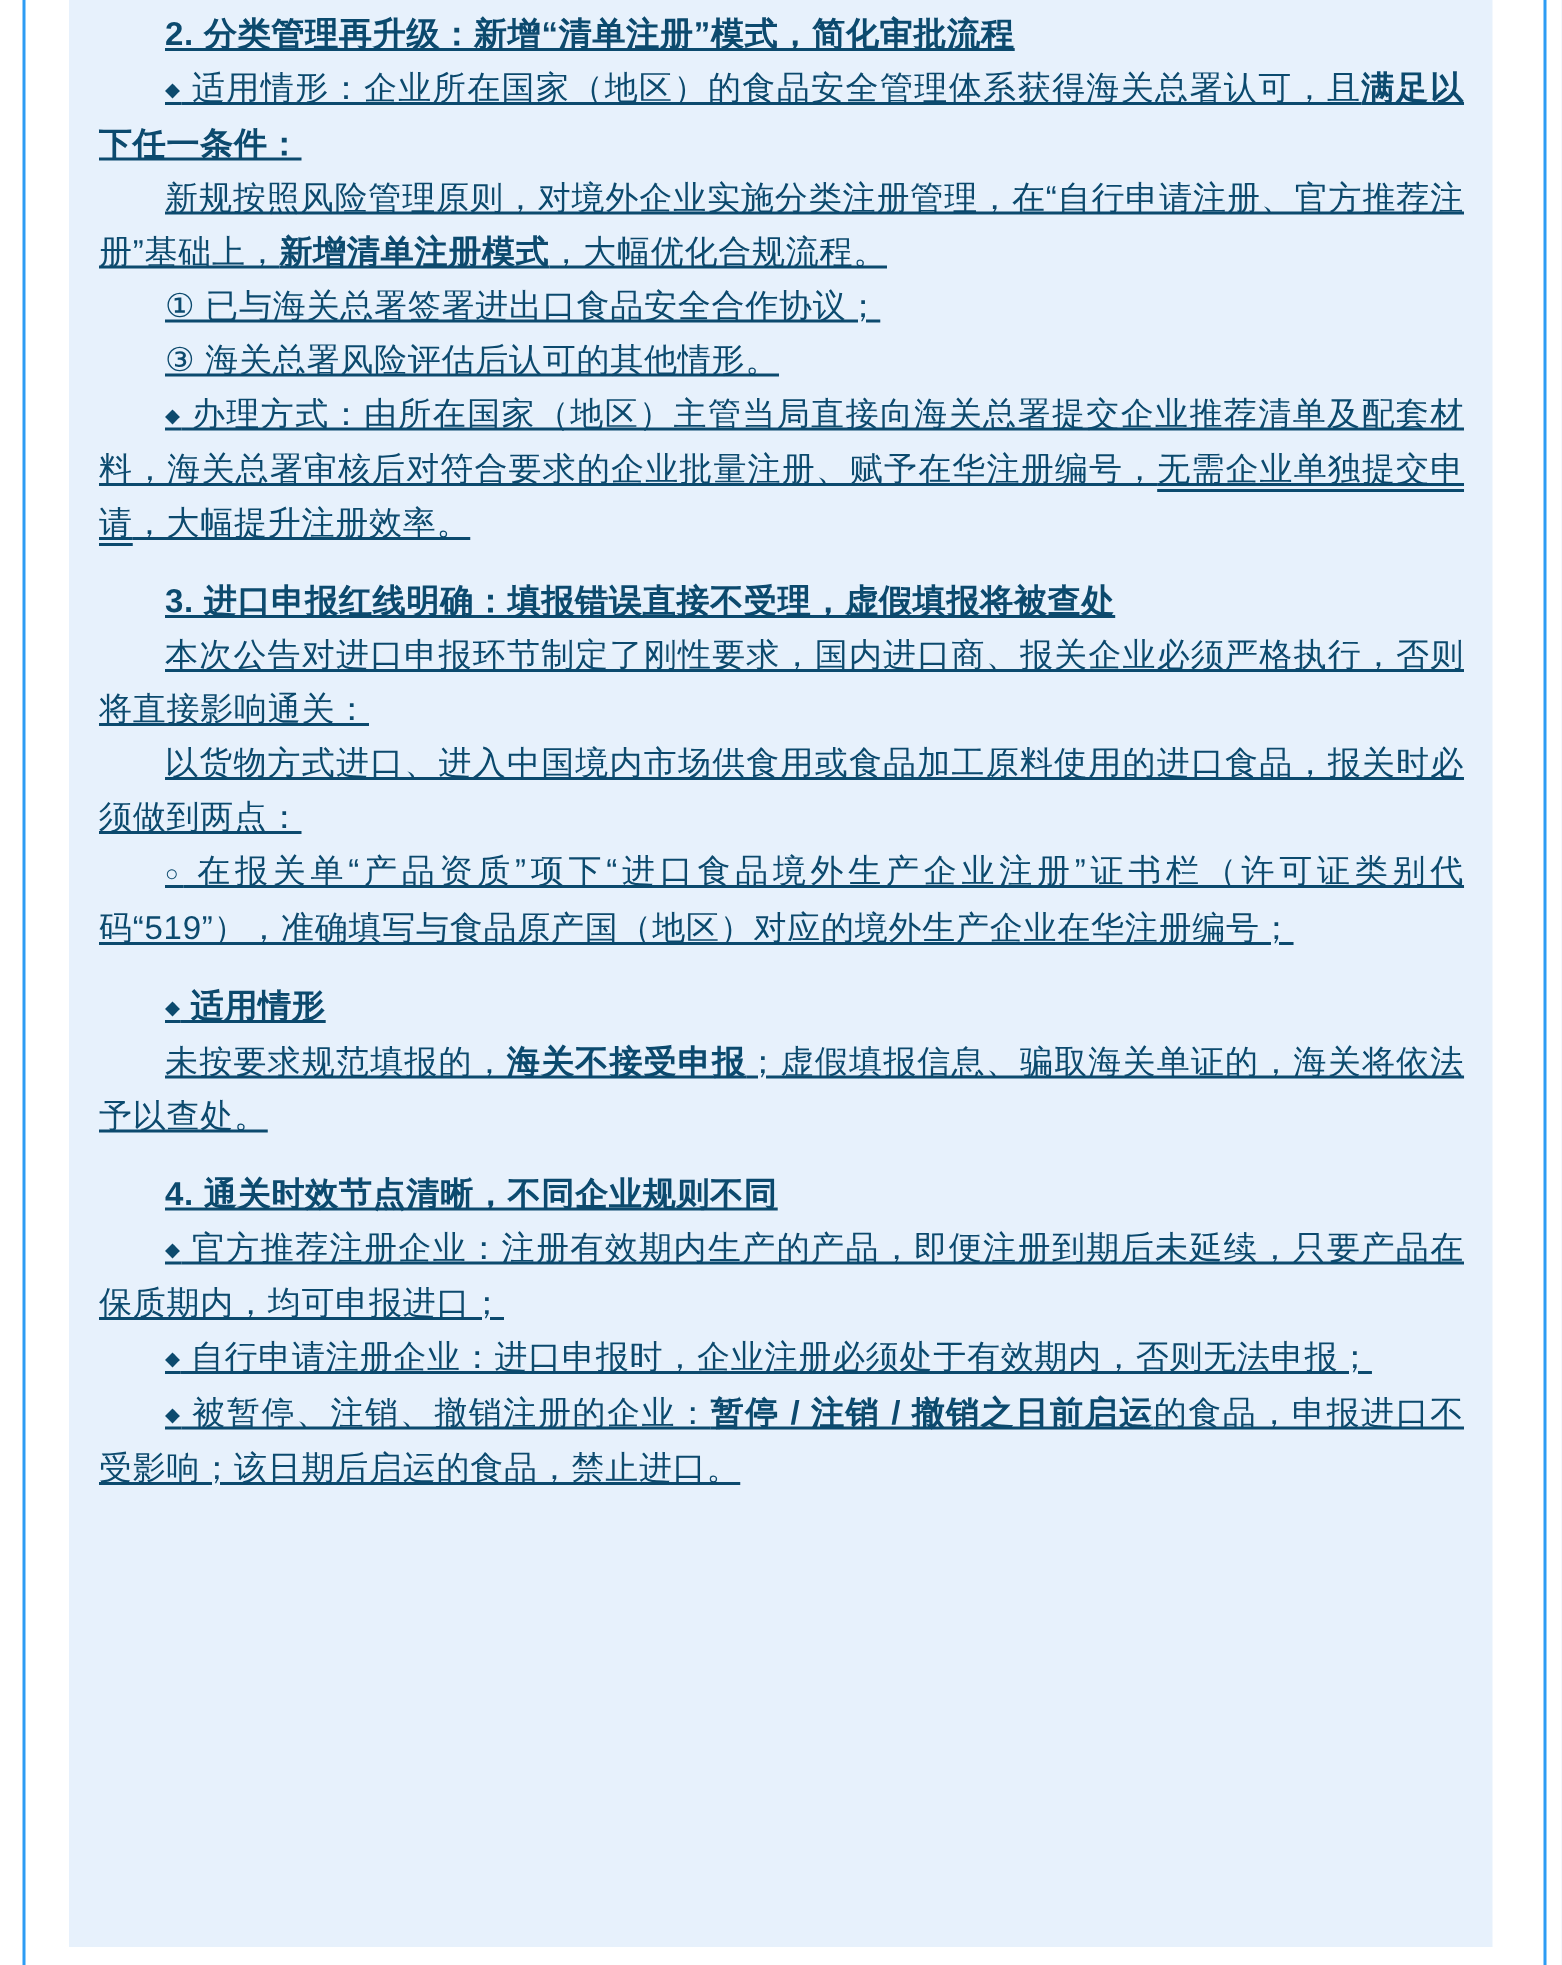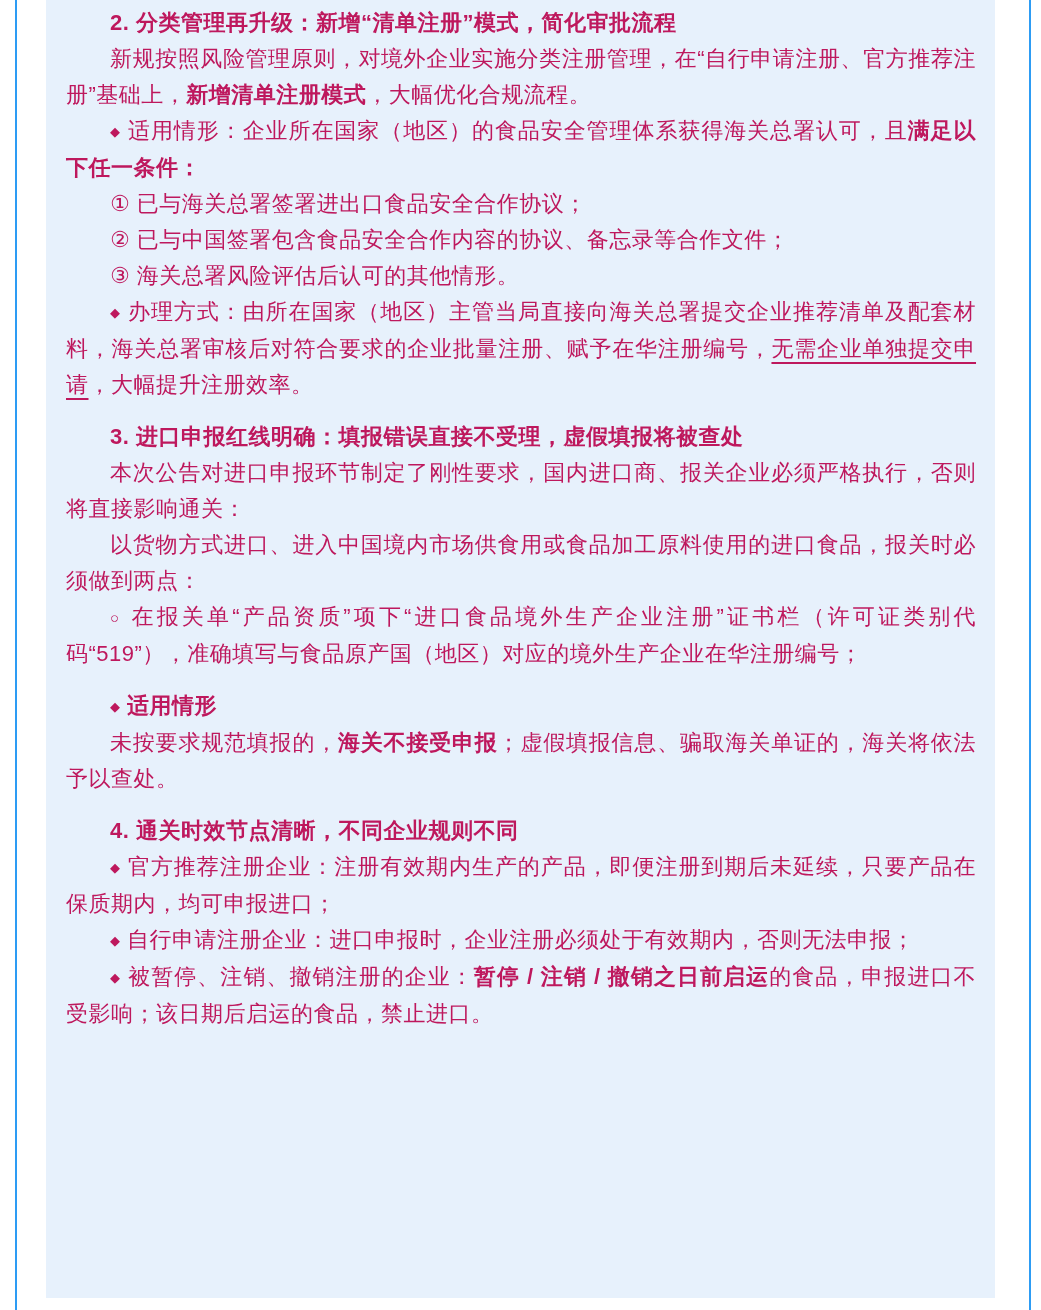--- a/index.html
+++ b/index.html
@@ -56,27 +56,26 @@
     font-size: 15px;
     vertical-align: 1px;
   }
 </style>
 </head>
 <body style="background: rgb(255, 255, 255);">
 
 <div class="accent-line accent-left" style="background: rgb(45, 156, 244);"></div>
 <div class="accent-line accent-right" style="background: rgb(45, 156, 244);"></div>
 
-<div class="panel" style="background: rgb(231, 241, 252); color: #be185d;">
+<div class="panel" style="background: rgb(231, 241, 252); color: #0c4a6e; text-decoration: underline;">
   <div>
       <h2 class="heading">2. 分类管理再升级：新增“清单注册”模式，简化审批流程</h2>
+      <p class="para"><span class="marker-diamond">◆</span><span class=""> 适用情形：企业所在国家（地区）的食品安全管理体系获得海关总署认可，且</span><span class="bold">满足以下任一条件：</span></p>
       <p class="para"><span class="">新规按照风险管理原则，对境外企业实施分类注册管理，在“自行申请注册、官方推荐注册”基础上，</span><span class="bold">新增清单注册模式</span><span class="">，大幅优化合规流程。</span></p>
-      <p class="para"><span class="marker-diamond">◆</span><span class=""> 适用情形：企业所在国家（地区）的食品安全管理体系获得海关总署认可，且</span><span class="bold">满足以下任一条件：</span></p>
       <p class="para"><span class="">① 已与海关总署签署进出口食品安全合作协议；</span></p>
-      <p class="para"><span class="">② 已与中国签署包含食品安全合作内容的协议、备忘录等合作文件；</span></p>
       <p class="para"><span class="">③ 海关总署风险评估后认可的其他情形。</span></p>
       <p class="para"><span class="marker-diamond">◆</span><span class=""> 办理方式：由所在国家（地区）主管当局直接向海关总署提交企业推荐清单及配套材料，海关总署审核后对符合要求的企业批量注册、赋予在华注册编号，</span><span class="underline">无需企业单独提交申请</span><span class="">，大幅提升注册效率。</span></p>
       <h2 class="heading gap">3. 进口申报红线明确：填报错误直接不受理，虚假填报将被查处</h2>
       <p class="para"><span class="">本次公告对进口申报环节制定了刚性要求，国内进口商、报关企业必须严格执行，否则将直接影响通关：</span></p>
       <p class="para"><span class="">以货物方式进口、进入中国境内市场供食用或食品加工原料使用的进口食品，报关时必须做到两点：</span></p>
       <p class="para"><span class="marker-circle">○</span><span class=""> 在报关单“产品资质”项下“进口食品境外生产企业注册”证书栏（许可证类别代码“519”），准确填写与食品原产国（地区）对应的境外生产企业在华注册编号；</span></p>
       <p class="para gap"><span class="bold marker-diamond">◆</span><span class="bold"> 适用情形</span></p>
       <p class="para"><span class="">未按要求规范填报的，</span><span class="bold">海关不接受申报</span><span class="">；虚假填报信息、骗取海关单证的，海关将依法予以查处。</span></p>
       <h2 class="heading gap">4. 通关时效节点清晰，不同企业规则不同</h2>
       <p class="para"><span class="marker-diamond">◆</span><span class=""> 官方推荐注册企业：注册有效期内生产的产品，即便注册到期后未延续，只要产品在保质期内，均可申报进口；</span></p>

